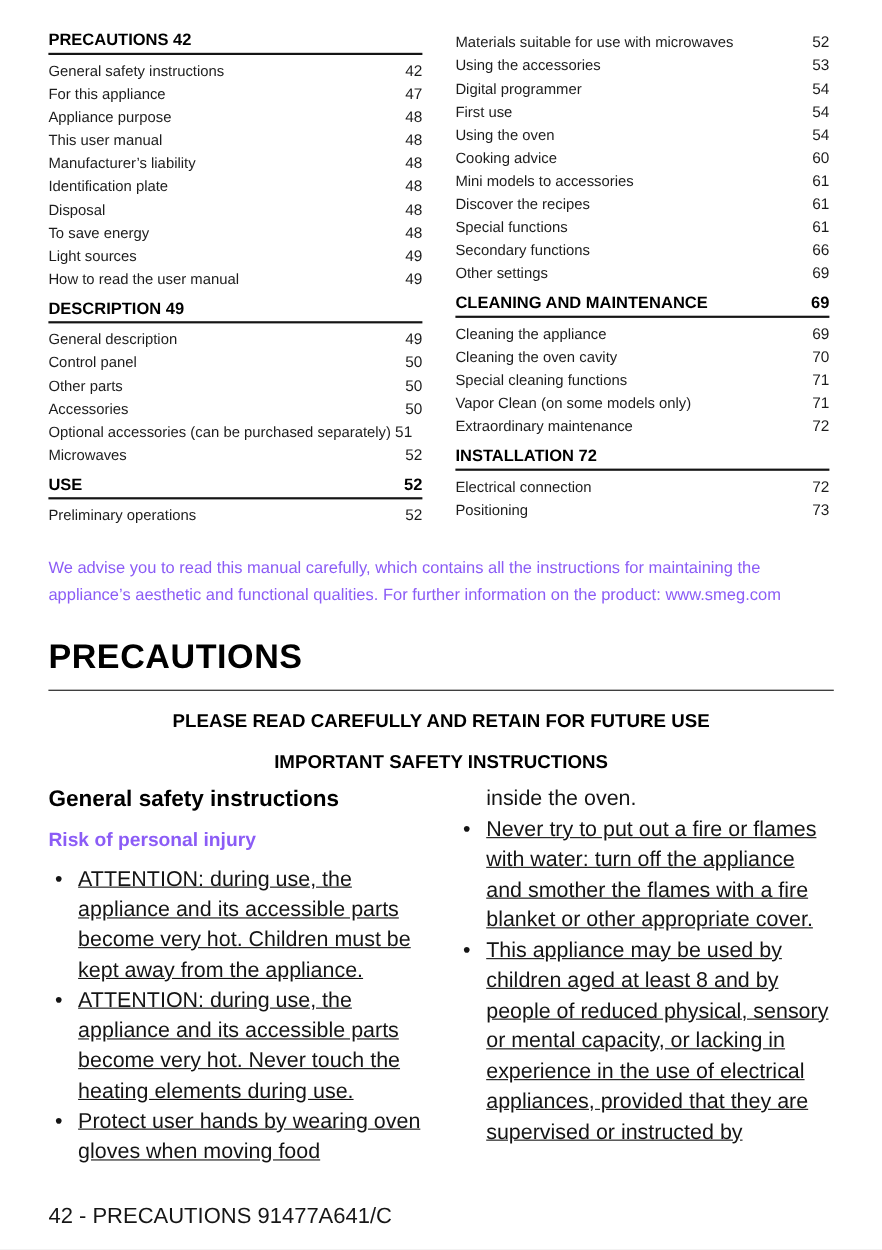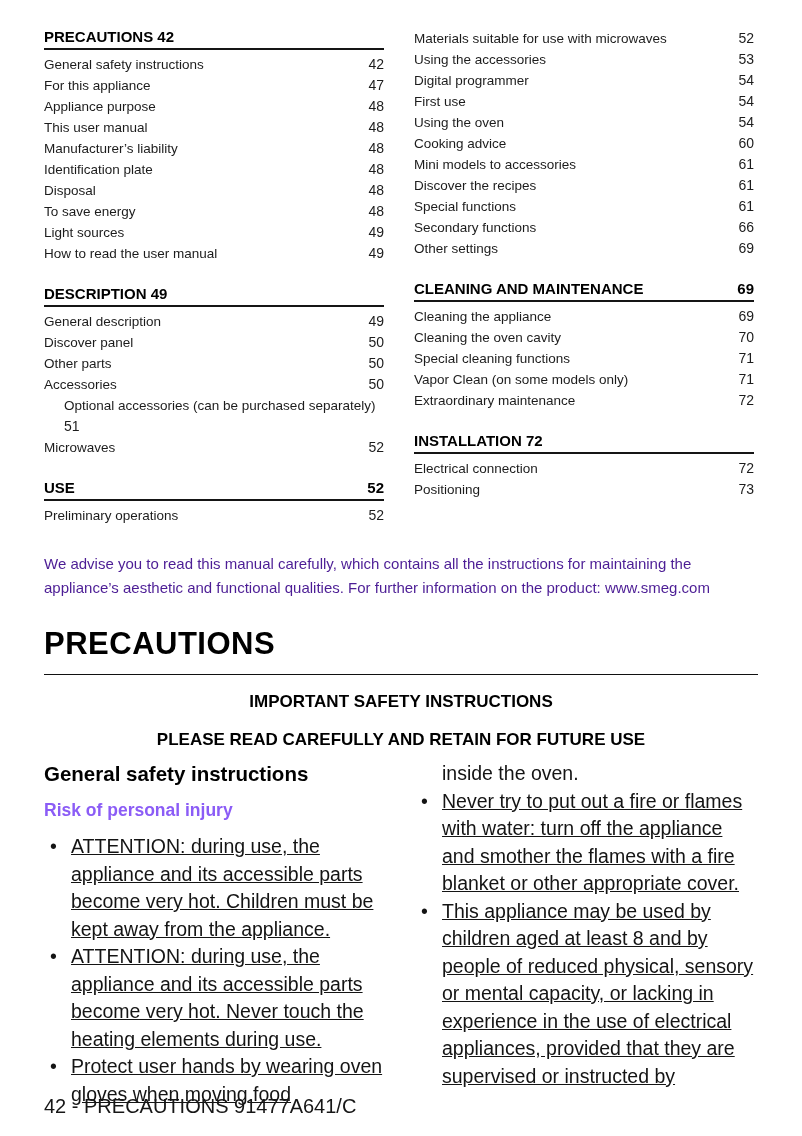--- a/index.html
+++ b/index.html
@@ -9,34 +9,34 @@
     font-family:"Liberation Sans", sans-serif; position:relative;
     padding:28px 44px 0 44px; overflow:hidden;
   }
   
   .toc { display:flex; gap:30px; }
   .toc-col { width:340px; }
   .toc-header {
     display:flex; justify-content:space-between; align-items:flex-end;
     font-weight:bold; font-size:15px; color:#000;
     border-bottom:2px solid #151515;
-    margin-top:21px; padding-bottom:3px; margin-bottom:4px;
+    margin-top:8px; padding-bottom:3px; margin-bottom:4px;
   }
   .toc-col > .toc-header:first-child { margin-top:0; }
   .toc-item {
     display:flex; justify-content:space-between;
     font-size:13.5px; line-height:21px; color:#1c1c1c;
   }
   .toc-item .lbl { flex:1 1 auto; padding-right:8px; }
   .toc-item .pg { flex:0 0 auto; font-size:14px; }
-  .toc-item.wrap { display:block;margin-left:20px; }
+  .toc-item.wrap { display:block; }
   .toc-item.wrap .pg-inline { font-size:14px; }
   
   .notice {
-    margin-top:26px; font-size:15px; line-height:24px; color:#4c1d95;
+    margin-top:26px; font-size:15px; line-height:24px; color:#8b5cf6;
   }
   
   .main-title {
     margin-top:26px; font-size:31px; font-weight:bold; letter-spacing:0.5px; color:#000;
   }
   .title-rule { border-bottom:1.5px solid #111; margin-top:12px; }
   .center-head {
     text-align:center; font-weight:bold; font-size:17px; color:#000; margin-top:17px;
   }
   .center-head.second { margin-top:18px; }
@@ -104,21 +104,21 @@
           <span class="pg">49</span>
         </div>
         <div class="toc-header">
           <span>DESCRIPTION 49</span>
         </div>
         <div class="toc-item">
           <span class="lbl">General description</span>
           <span class="pg">49</span>
         </div>
         <div class="toc-item">
-          <span class="lbl">Discover panel</span>
+          <span class="lbl">Control panel</span>
           <span class="pg">50</span>
         </div>
         <div class="toc-item">
           <span class="lbl">Other parts</span>
           <span class="pg">50</span>
         </div>
         <div class="toc-item">
           <span class="lbl">Accessories</span>
           <span class="pg">50</span>
         </div>
@@ -217,22 +217,22 @@
           <span class="pg">73</span>
         </div>
       </div>
   </div>
 
   <p class="notice">We advise you to read this manual carefully, which contains all the instructions for maintaining the appliance’s aesthetic and functional qualities. For further information on the product: www.smeg.com</p>
 
   <h1 class="main-title">PRECAUTIONS</h1>
   <div class="title-rule"></div>
 
+  <div class="center-head second">PLEASE READ CAREFULLY AND RETAIN FOR FUTURE USE</div>
   <div class="center-head">IMPORTANT SAFETY INSTRUCTIONS</div>
-  <div class="center-head second">PLEASE READ CAREFULLY AND RETAIN FOR FUTURE USE</div>
 
   <div class="body-cols">
     <div class="body-col">
       <h2>General safety instructions</h2>
       <h3>Risk of personal injury</h3>
       <ul id="bullets-left">
           <li>ATTENTION: during use, the appliance and its accessible parts become very hot. Children must be kept away from the appliance.</li>
           <li>ATTENTION: during use, the appliance and its accessible parts become very hot. Never touch the heating elements during use.</li>
           <li>Protect user hands by wearing oven gloves when moving food</li>
         </ul>

